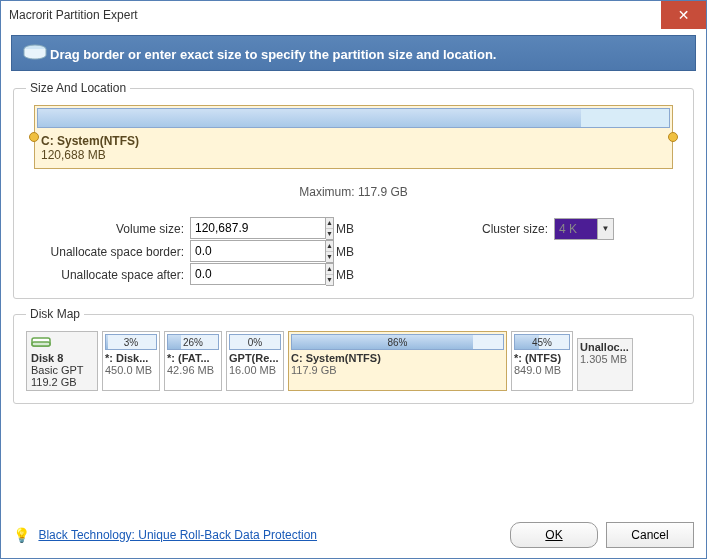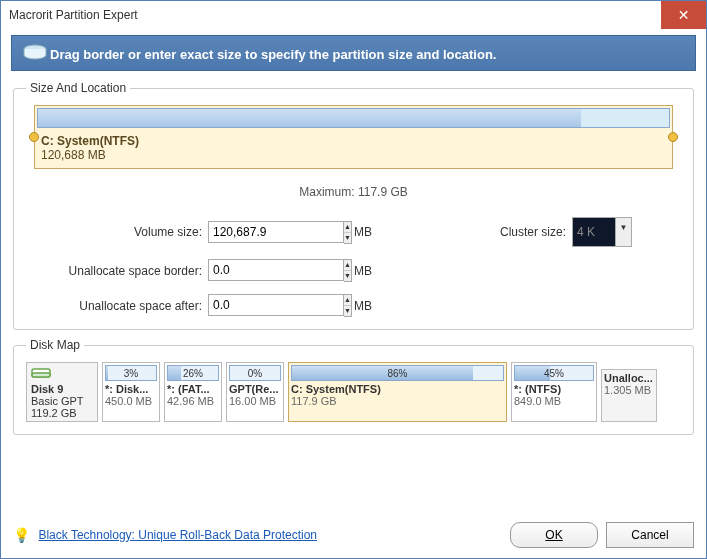--- a/index.html
+++ b/index.html
@@ -15,29 +15,29 @@
 .part-bar-wrap { position: relative; padding: 0 8px; }
 .part-bar { border: 1px solid #c8a860; background: #fff5d8; }
 .part-bar-band { height: 20px; border: 1px solid #8aa8d0; margin: 2px; background: linear-gradient(#cde0f4, #a8c8e8); position: relative; }
 .part-bar-band-free { position: absolute; right: 0; top: 0; bottom: 0; background: #d8ecf8; }
 .part-bar-info { padding: 4px 6px 6px; font-size: 12px; color: #5a4820; }
 .part-bar-label { font-weight: bold; }
 .handle { position: absolute; top: 50%; width: 10px; height: 10px; background: #f0c040; border: 1px solid #b88820; border-radius: 50%; transform: translateY(-50%); cursor: ew-resize; }
 .handle.left { left: 3px; }
 .handle.right { right: 3px; }
 .maxlabel { text-align: center; font-size: 12px; color: #555; margin: 16px 0 18px; }
-.fields { display: grid; grid-template-columns: 140px 140px 30px 80px 90px 60px; gap: 12px 6px; align-items: center; font-size: 12px; color: #333; margin-left: 36px; }
+.fields { display: grid; grid-template-columns: 140px 140px 30px 80px 90px 60px; gap: 0 6px; align-items: center; font-size: 12px; color: #333; margin-left: 18px; }
 .flabel { text-align: right; }
 .spin { display: flex; }
 .spin input { width: 136px; height: 22px; border: 1px solid #aaa; font-size: 12px; padding: 0 4px; }
 .spin-btns { width: 18px; display: flex; flex-direction: column; border: 1px solid #aaa; border-left: none; }
 .spin-btns span { flex: 1; font-size: 7px; text-align: center; line-height: 10px; background: #eee; cursor: pointer; }
 .spin-btns span:first-child { border-bottom: 1px solid #ccc; }
 .combo { display: flex; }
-.combo input { width: 44px; height: 30px; border: 1px solid #aaa; font-size: 12px; padding: 0 4px; background: #0f172a; color: #888; }
+.combo input { width: 44px; height: 22px; border: 1px solid #aaa; font-size: 12px; padding: 0 4px; background: #4c1d95; color: #888; }
 .combo-btn { width: 18px; border: 1px solid #aaa; border-left: none; background: #eee; font-size: 8px; text-align: center; line-height: 20px; cursor: pointer; }
 .diskmap { display: flex; gap: 4px; align-items: stretch; min-height: 56px; }
 .diskcol { width: 72px; border: 1px solid #bbb; background: #f4f4f4; padding: 2px 4px; font-size: 11px; color: #333; }
 .diskcol-icon { color: #6aa84f; font-size: 16px; }
 .diskcol .dhead { font-weight: bold; }
 .pcol { border: 1px solid #bbb; background: #fff; padding: 2px; font-size: 11px; color: #333; display: flex; flex-direction: column; }
 .pcol.sel { background: #fff5d8; border-color: #c8a860; }
 .pbar { height: 16px; border: 1px solid #8aa8d0; background: #e8f2fb; position: relative; margin-bottom: 2px; }
 .pbar-fill { position: absolute; left: 0; top: 0; bottom: 0; background: linear-gradient(#cde0f4, #9abce0); }
 .pbar-pct { position: absolute; width: 100%; text-align: center; font-size: 10px; line-height: 16px; color: #333; }
@@ -136,21 +136,21 @@
 <fieldset>
   <legend>Disk Map</legend>
   <div class="diskmap" id="diskmap">
     <div class="diskcol">
       <div class="diskcol-icon">
         <svg width="20" height="12" viewBox="0 0 20 12">
             <rect x="1" y="2" width="18" height="8" rx="2" fill="#fff" stroke="#6aa84f" stroke-width="1.5"></rect>
             <rect x="1" y="6" width="18" height="4" rx="2" fill="#d5ead0" stroke="#6aa84f" stroke-width="1.5"></rect>
           </svg>
       </div>
-      <div class="dhead">Disk 9</div>
+      <div class="dhead">Disk 8</div>
       <div>Basic GPT</div>
       <div>119.2 GB</div>
     </div>
   <div class="pcol" style="width: 58px;">
         <div class="pbar">
           <div class="pbar-fill" style="width:3%"></div>
           <div class="pbar-pct">3%</div>
         </div>
         <div class="pcol-name">*: Disk...</div>
         <div class="pcol-size">450.0 MB</div>
@@ -172,21 +172,21 @@
         <div class="pcol-size">16.00 MB</div>
       </div>
       <div class="pcol sel" style="width: 219px;">
         <div class="pbar">
           <div class="pbar-fill" style="width:86%"></div>
           <div class="pbar-pct">86%</div>
         </div>
         <div class="pcol-name">C: System(NTFS)</div>
         <div class="pcol-size">117.9 GB</div>
       </div>
-      <div class="pcol" style="width: 86px;">
+      <div class="pcol" style="width: 62px;">
         <div class="pbar">
           <div class="pbar-fill" style="width:45%"></div>
           <div class="pbar-pct">45%</div>
         </div>
         <div class="pcol-name">*: (NTFS)</div>
         <div class="pcol-size">849.0 MB</div>
       </div>
       <div class="pcol una" style="width: 56px; margin-top: 7px;">
         <div class="pcol-name">Unalloc...</div>
         <div class="pcol-size">1.305 MB</div>

